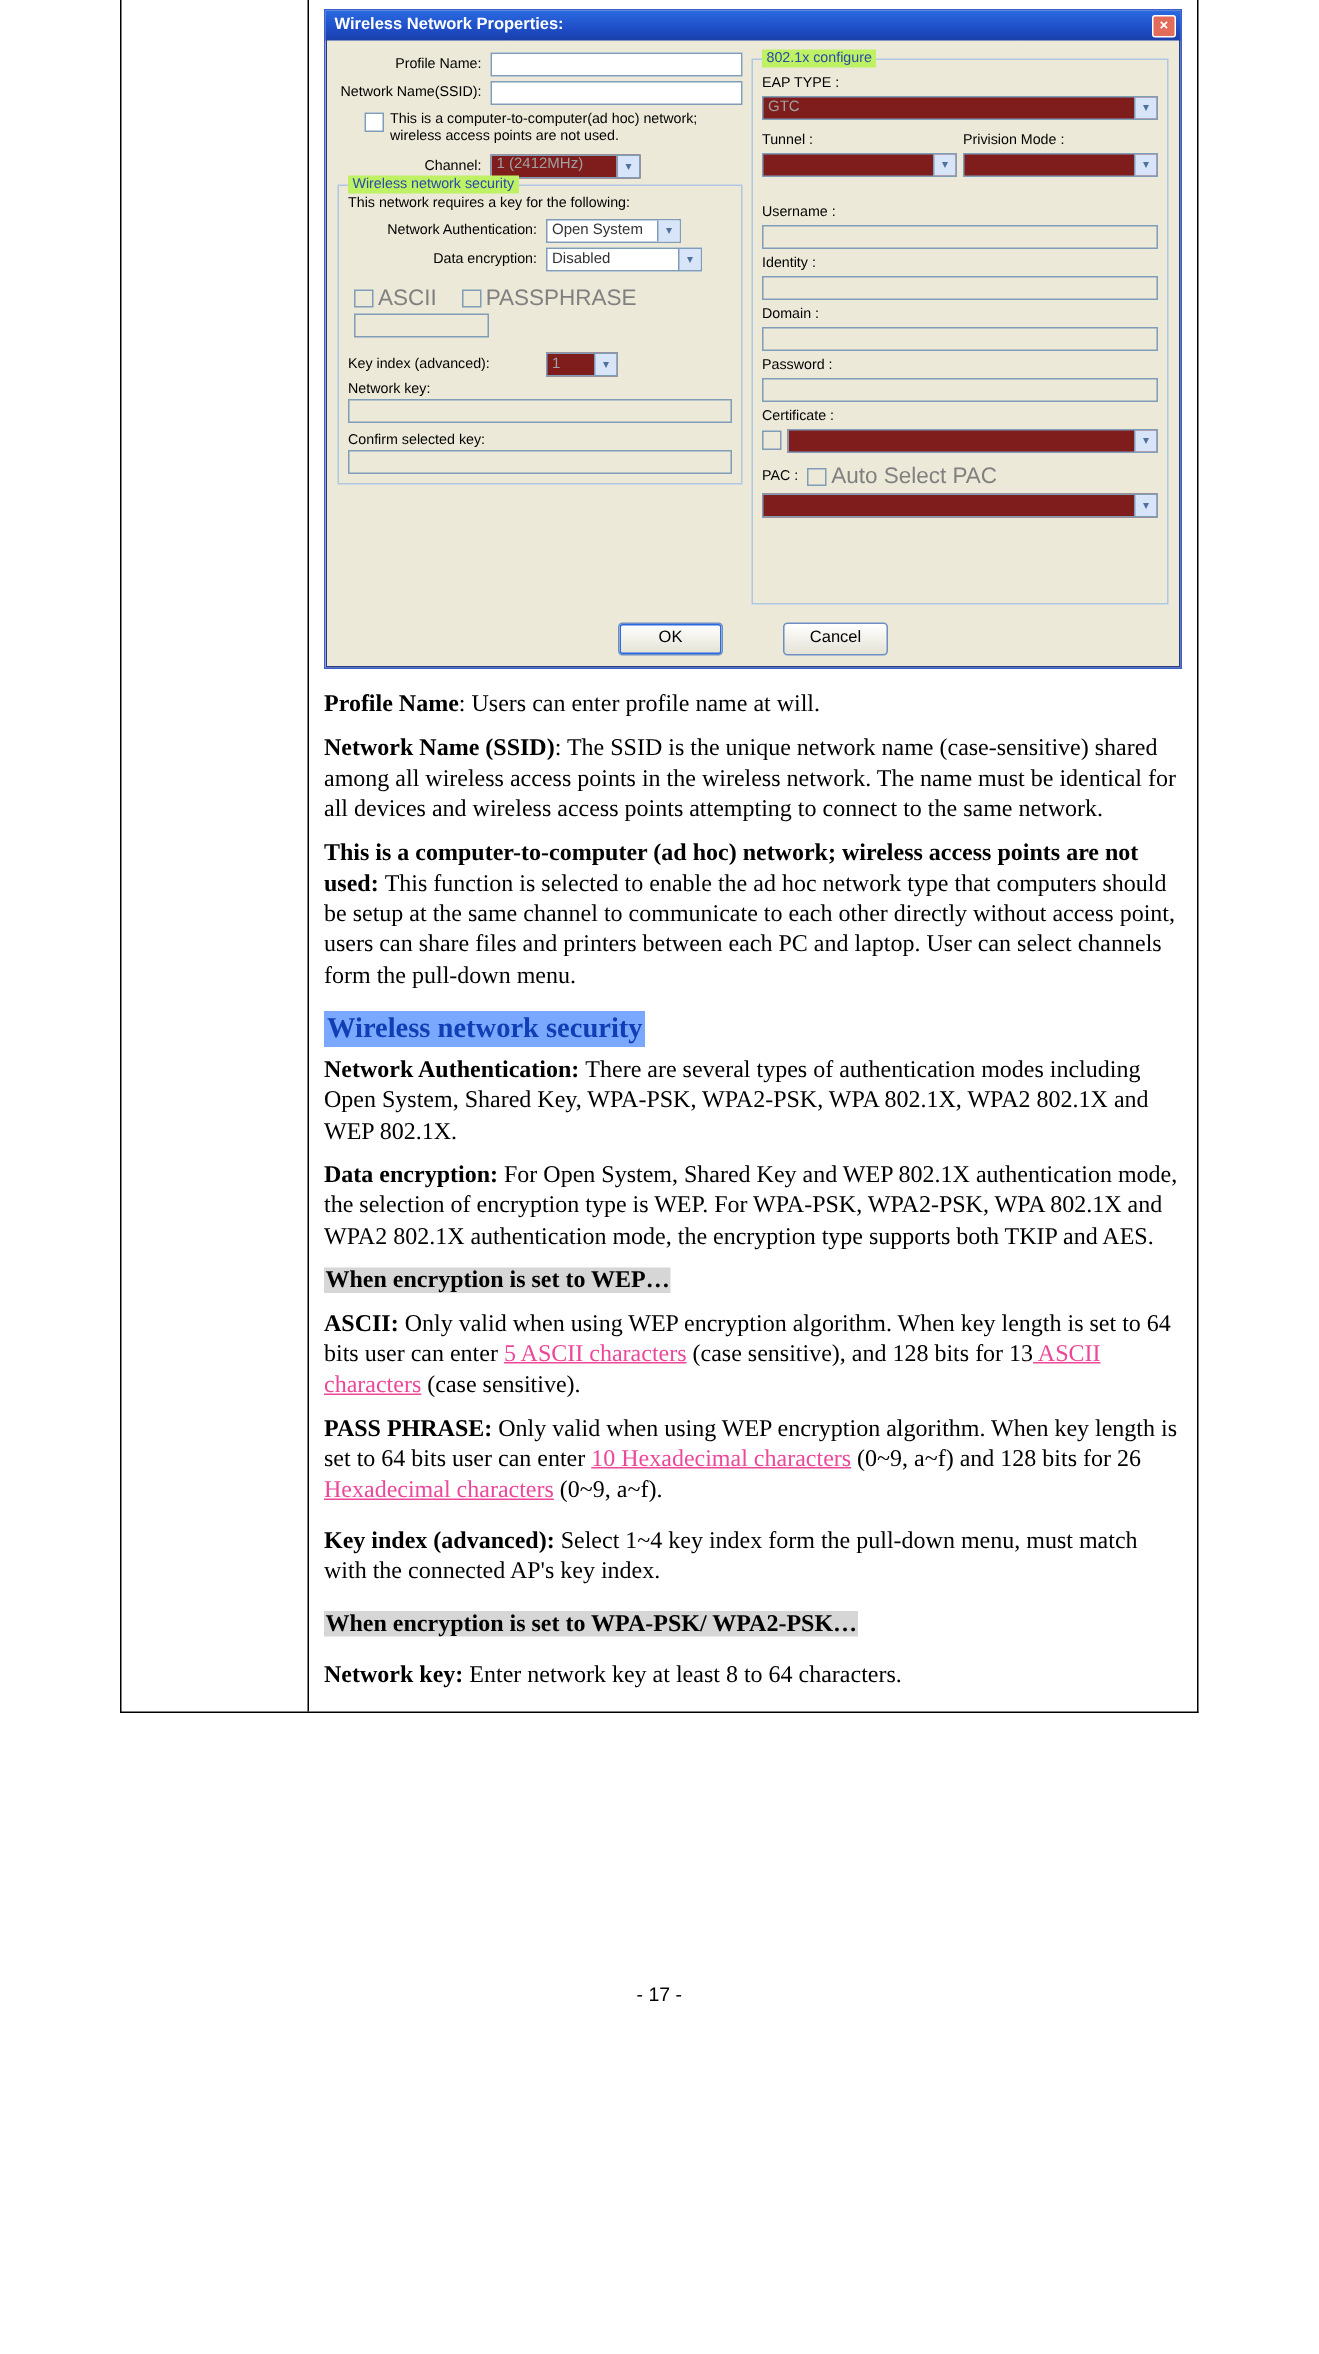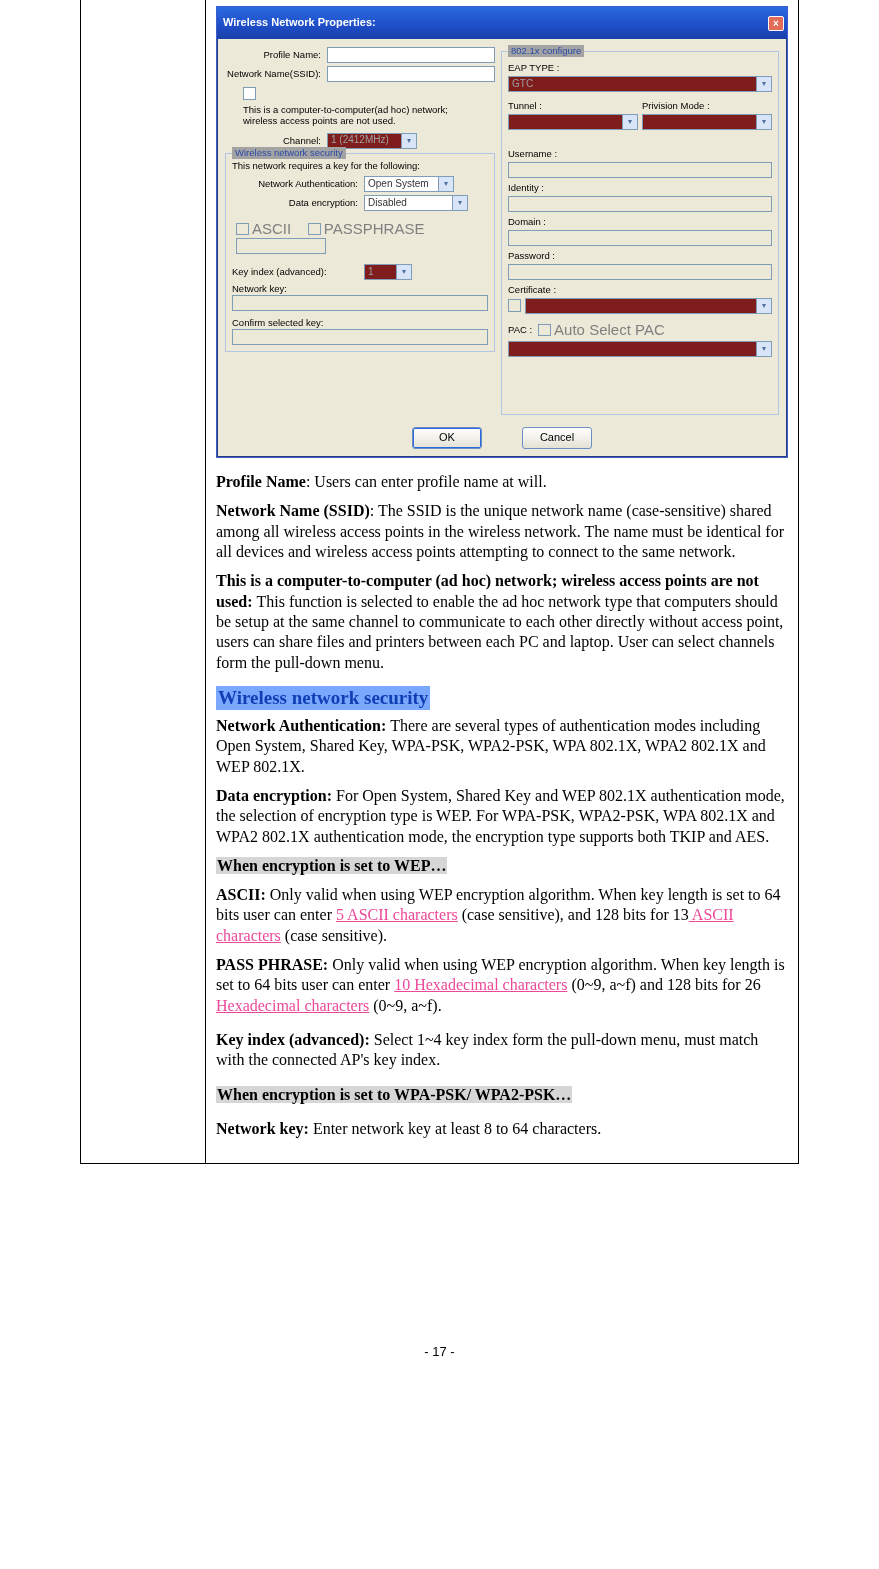--- a/index.html
+++ b/index.html
@@ -47,21 +47,21 @@
     margin: 0 0 14px 0;
     background: #ece9d8;
     font-family: Tahoma, Arial, sans-serif;
     font-size: 10px;
     color: #000;
     box-shadow: 0 0 0 1px #2a3b7c inset;
   }
   .titlebar {
     background: linear-gradient(to bottom, #2a6ae0 0%, #1e4dc7 60%, #1a3fa8 100%);
     color: #fff;
-    height: 32px;
+    height: 20px;
     display: flex;
     align-items: center;
     padding: 0 3px 0 6px;
     font-weight: bold;
     font-size: 11px;
     justify-content: space-between;
   }
   .titlebar-close {
     width: 16px;
     height: 15px;
@@ -119,40 +119,39 @@
     display: flex; align-items: center; justify-content: center; font-size: 8px; color: #5070a0;
   }
 
   .checkbox-row {
     display: flex;
     align-items: flex-start;
     gap: 4px;
     margin: 4px 0 6px 18px;
     font-size: 9.5px;
     line-height: 1.2;
-    flex-direction: column;
   }
   .cb {
     width: 11px; height: 11px; border: 1px solid #7f9db9; background: #fff; flex: 0 0 11px;
     margin-top: 1px;
   }
 
   .fieldset {
     border: 1px solid #b0c7e4;
     margin: 4px 0 4px 0;
     padding: 6px 6px 6px 6px;
     position: relative;
     background: #ece9d8;
     font-size: 9.5px;
   }
   .fieldset .legend {
     position: absolute;
     top: -7px;
     left: 6px;
-    background: #a3a3a3;
+    background: #bef264;
     padding: 0 3px;
     color: #2a4aa8;
     font-size: 9.5px;
   }
   .small-lbl { font-size: 9.5px; padding: 0; }
   .inline-cb { display: inline-flex; align-items: center; gap: 3px; margin-right: 14px; color: #808080; font-size: 15px;}
   .inline-cb .cb { width: 10px; height: 10px; background: #ece9d8; }
 
   .right-fieldset .lbl2 { font-size: 9.5px; margin: 4px 0 2px 0; display: block; }
 
@@ -227,21 +226,21 @@
             <div class="form-row">
               <span class="lbl">Network Name(SSID):</span>
               <div class="txt-input"></div>
             </div>
             <div class="checkbox-row">
               <div class="cb"></div>
               <span style="max-width:230px;">This is a computer-to-computer(ad hoc) network; wireless access points are not used.</span>
             </div>
             <div class="form-row">
               <span class="lbl">Channel:</span>
-              <div class="drop disabled" style="width:90px;">
+              <div class="drop disabled" style="width:100px;">
                 <span>1  (2412MHz)</span>
                 <span class="arrow">▾</span>
               </div>
             </div>
 
             <div class="fieldset">
               <span class="legend">Wireless network security</span>
               <div class="small-lbl" style="margin-bottom:4px;">This network requires a key for the following:</div>
               <div class="form-row" style="grid-template-columns: 128px 1fr;">
                 <span class="lbl">Network Authentication:</span>
@@ -382,21 +381,21 @@
       </p>
 
       <p class="para" style="margin-top:14px;">
         <span class="bold">Key index (advanced): </span><span>Select 1~4 key index form the pull-down menu, must match with the connected AP's key index.</span>
       </p>
 
       <p class="para" style="margin-top:14px;">
         <span class="sub-hl">When encryption is set to WPA-PSK/ WPA2-PSK…</span>
       </p>
 
-      <p class="para" style="margin-top:14px; margin-bottom:12px;">
+      <p class="para" style="margin-top:14px; margin-bottom:2px;">
         <span class="bold">Network key: </span><span>Enter network key at least 8 to 64 characters.</span>
       </p>
 
     </div>
   </div>
 
   <div class="footer-num">- 17 -</div>
 </div>
 
 </body></html>

